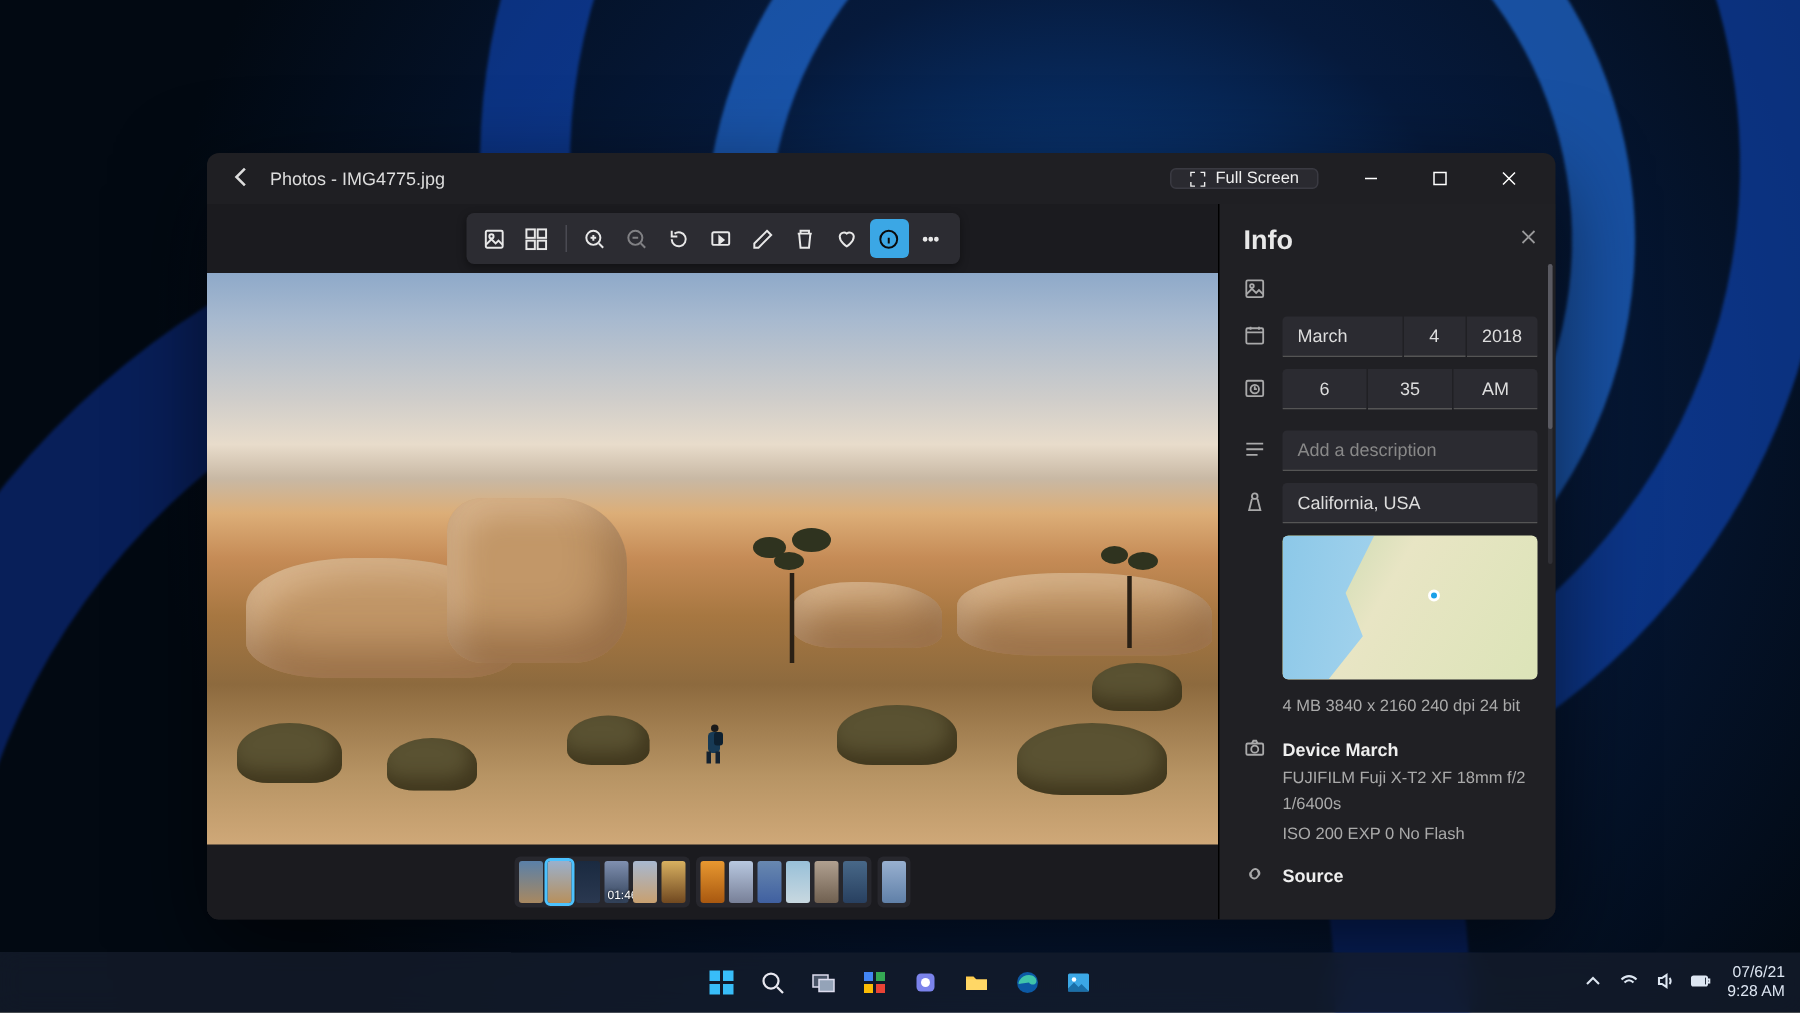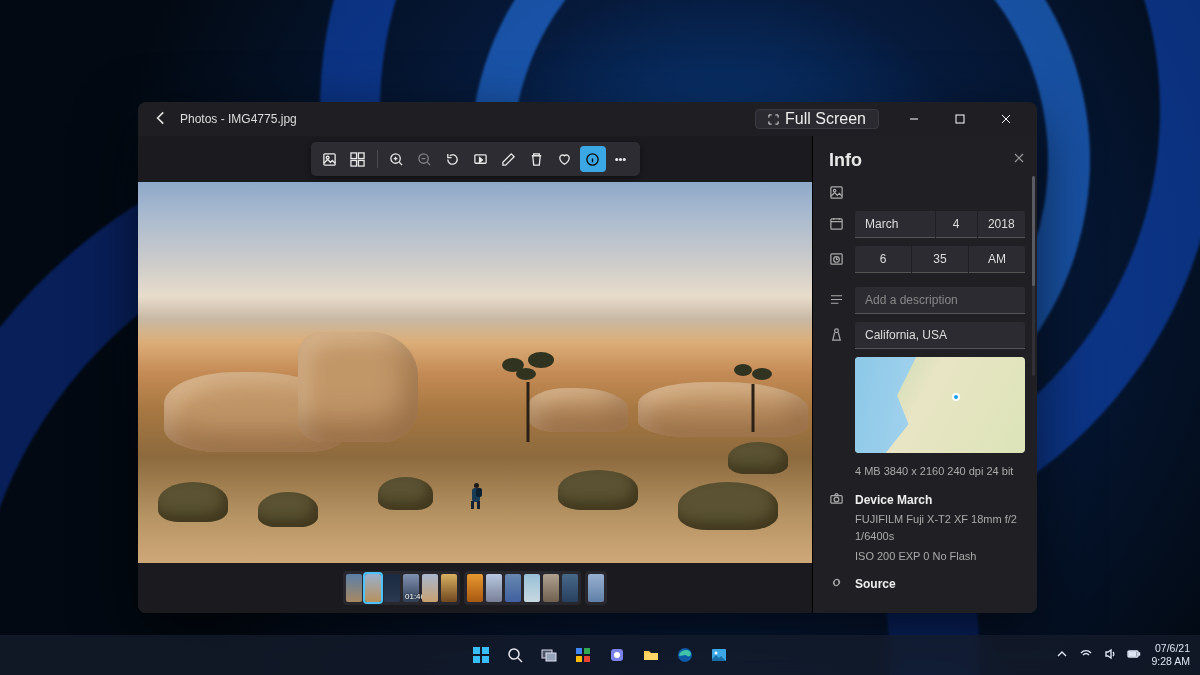--- a/index.html
+++ b/index.html
@@ -15,21 +15,21 @@
   .window {
     position:absolute; left:138px; top:78px; width:899px; height:511px;
     background:#1f1f23; border-radius:8px; box-shadow:0 20px 60px rgba(0,0,0,0.6);
     display:flex; flex-direction:column; color:#e8e8e8; overflow:hidden;margin-top:24px;
   }
   .titlebar { height:34px; display:flex; align-items:center; padding:0 8px 0 14px; font-size:12px; color:#ddd; }
   .titlebar .back { width:18px; text-align:center; font-size:14px; margin-right:10px; cursor:pointer; }
   .titlebar .spacer { flex:1; }
   .fullscreen-btn {
     display:flex; align-items:center; gap:6px; background:#2a2a30; border:1px solid #3a3a42;
-    border-radius:4px; padding:0 12px; font-size:16px; color:#eee; cursor:pointer; margin-right:12px;
+    border-radius:4px; padding:0 12px; font-size:11px; color:#eee; cursor:pointer; margin-right:12px;
   }
   .winctrl { width:46px; height:34px; display:flex; align-items:center; justify-content:center; cursor:pointer; }
   .winctrl svg { width:10px; height:10px; stroke:#fff; stroke-width:1; fill:none; }
   .content { flex:1; display:flex; min-height:0; }
   .viewer { flex:1; display:flex; flex-direction:column; background:#1b1b1f; min-width:0; }
   .toolbar { height:46px; display:flex; align-items:center; justify-content:center; }
   .toolbar-inner {
     display:flex; align-items:center; gap:2px; background:#2c2c32; border-radius:5px;
     padding:4px 6px; box-shadow:0 2px 6px rgba(0,0,0,0.4);
   }

